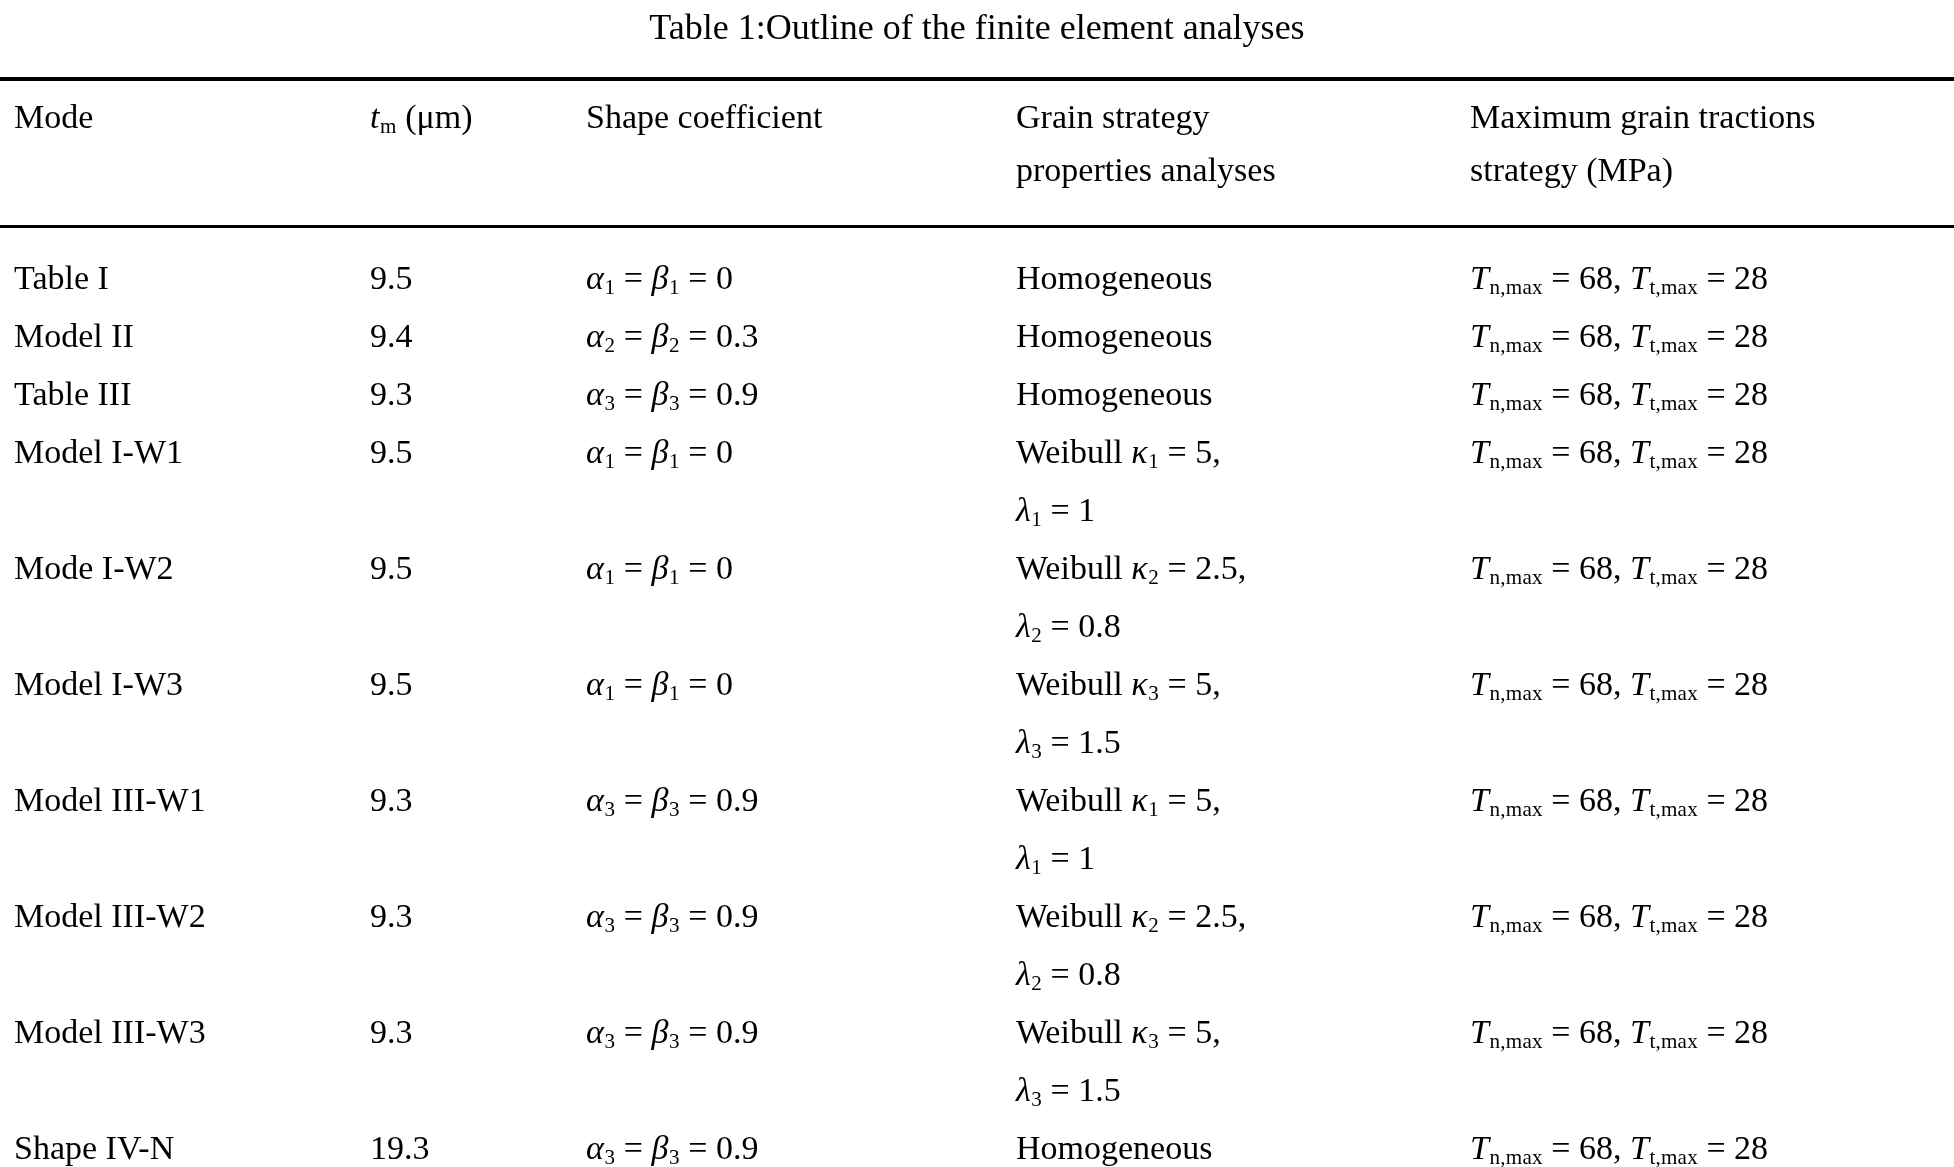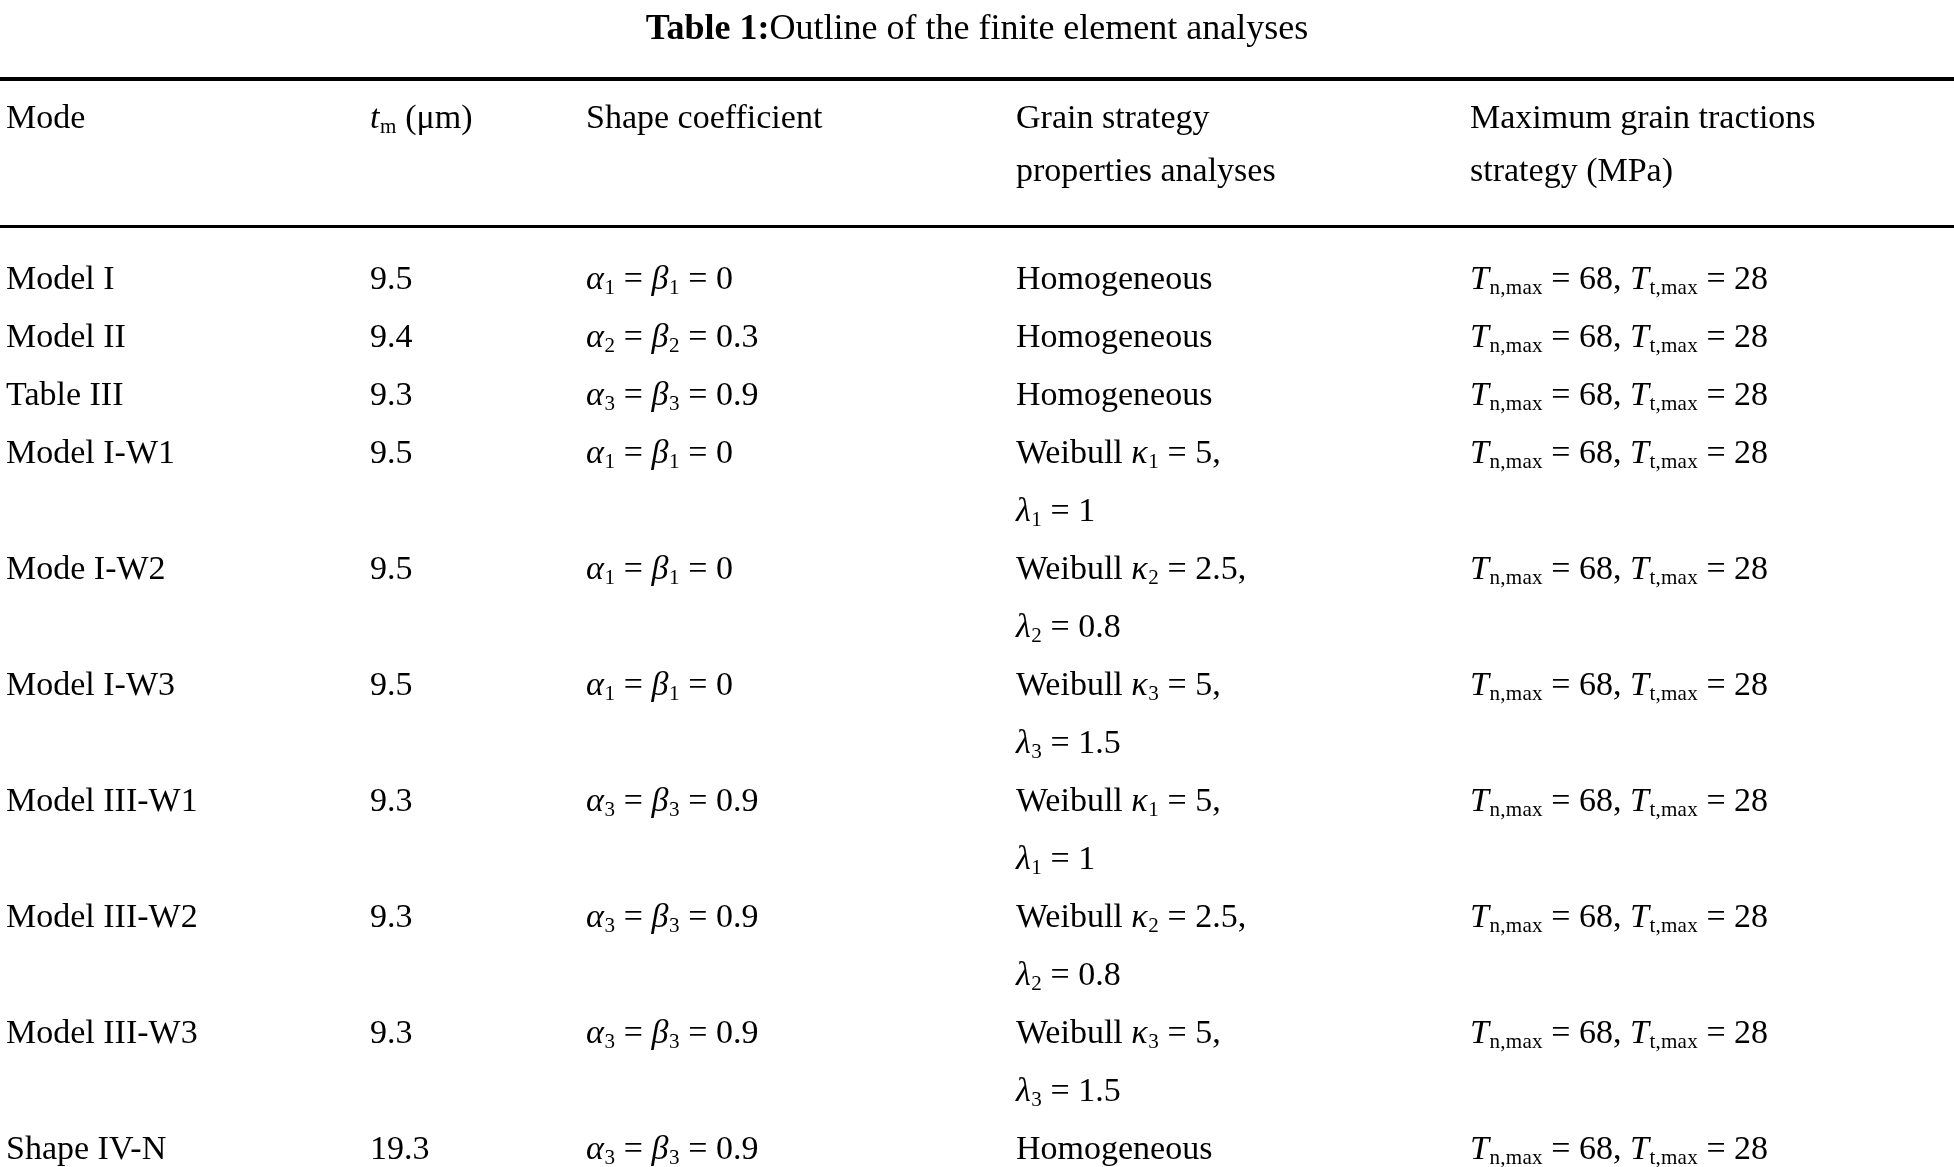--- a/index.html
+++ b/index.html
@@ -12,21 +12,21 @@
     overflow: hidden;
   }
   .caption {
     text-align: center;
     font-size: 36px;
     line-height: 46px;
     padding-top: 4px;
     white-space: nowrap;
   }
   .cap-label {
-    font-weight: bold;
+    font-weight: normal;
   }
   table.analyses {
     width: 1954px;
     margin-top: 27px;
     border-collapse: collapse;
     table-layout: fixed;
     border-top: 4px solid #000000;
   }
   col.c-mode      { width: 370px; }
   col.c-tm        { width: 216px; }
@@ -39,21 +39,21 @@
     font-weight: normal;
     font-size: 34px;
     line-height: 53px;
     padding: 0;
   }
   th {
     padding-top: 9px;
     padding-bottom: 29px;
     border-bottom: 3px solid #000000;
   }
-  th:first-child, td:first-child { padding-left: 6px; }
+  th:first-child, td:first-child { padding-left: 14px; }
   tbody tr:first-child td { padding-top: 23px; }
   tbody tr:last-child td {
     padding-bottom: 14px;
     border-bottom: 4px solid #000000;
   }
   
   .i { font-style: italic; }
   .s {
     font-size: 0.62em;
     position: relative;
@@ -81,21 +81,21 @@
     <tr>
       <th><span>Mode</span></th>
       <th><span class="i">t</span><span class="s">m</span><span> (μm)</span></th>
       <th><span>Shape coefficient</span></th>
       <th><span>Grain strategy</span><br><span>properties analyses</span></th>
       <th><span>Maximum grain tractions</span><br><span>strategy (MPa)</span></th>
     </tr>
   </thead>
   <tbody>
     <tr>
-      <td><span>Model I</span></td>
+      <td><span>Table I</span></td>
       <td><span>9.5</span></td>
       <td><span class="i">α</span><span class="s">1</span><span> = </span><span class="i">β</span><span class="s">1</span><span> = 0</span></td>
       <td><span>Homogeneous</span></td>
       <td><span class="i">T</span><span class="s">n,max</span><span> = 68, </span><span class="i">T</span><span class="s">t,max</span><span> = 28</span></td>
     </tr>
     <tr>
       <td><span>Model II</span></td>
       <td><span>9.4</span></td>
       <td><span class="i">α</span><span class="s">2</span><span> = </span><span class="i">β</span><span class="s">2</span><span> = 0.3</span></td>
       <td><span>Homogeneous</span></td>

